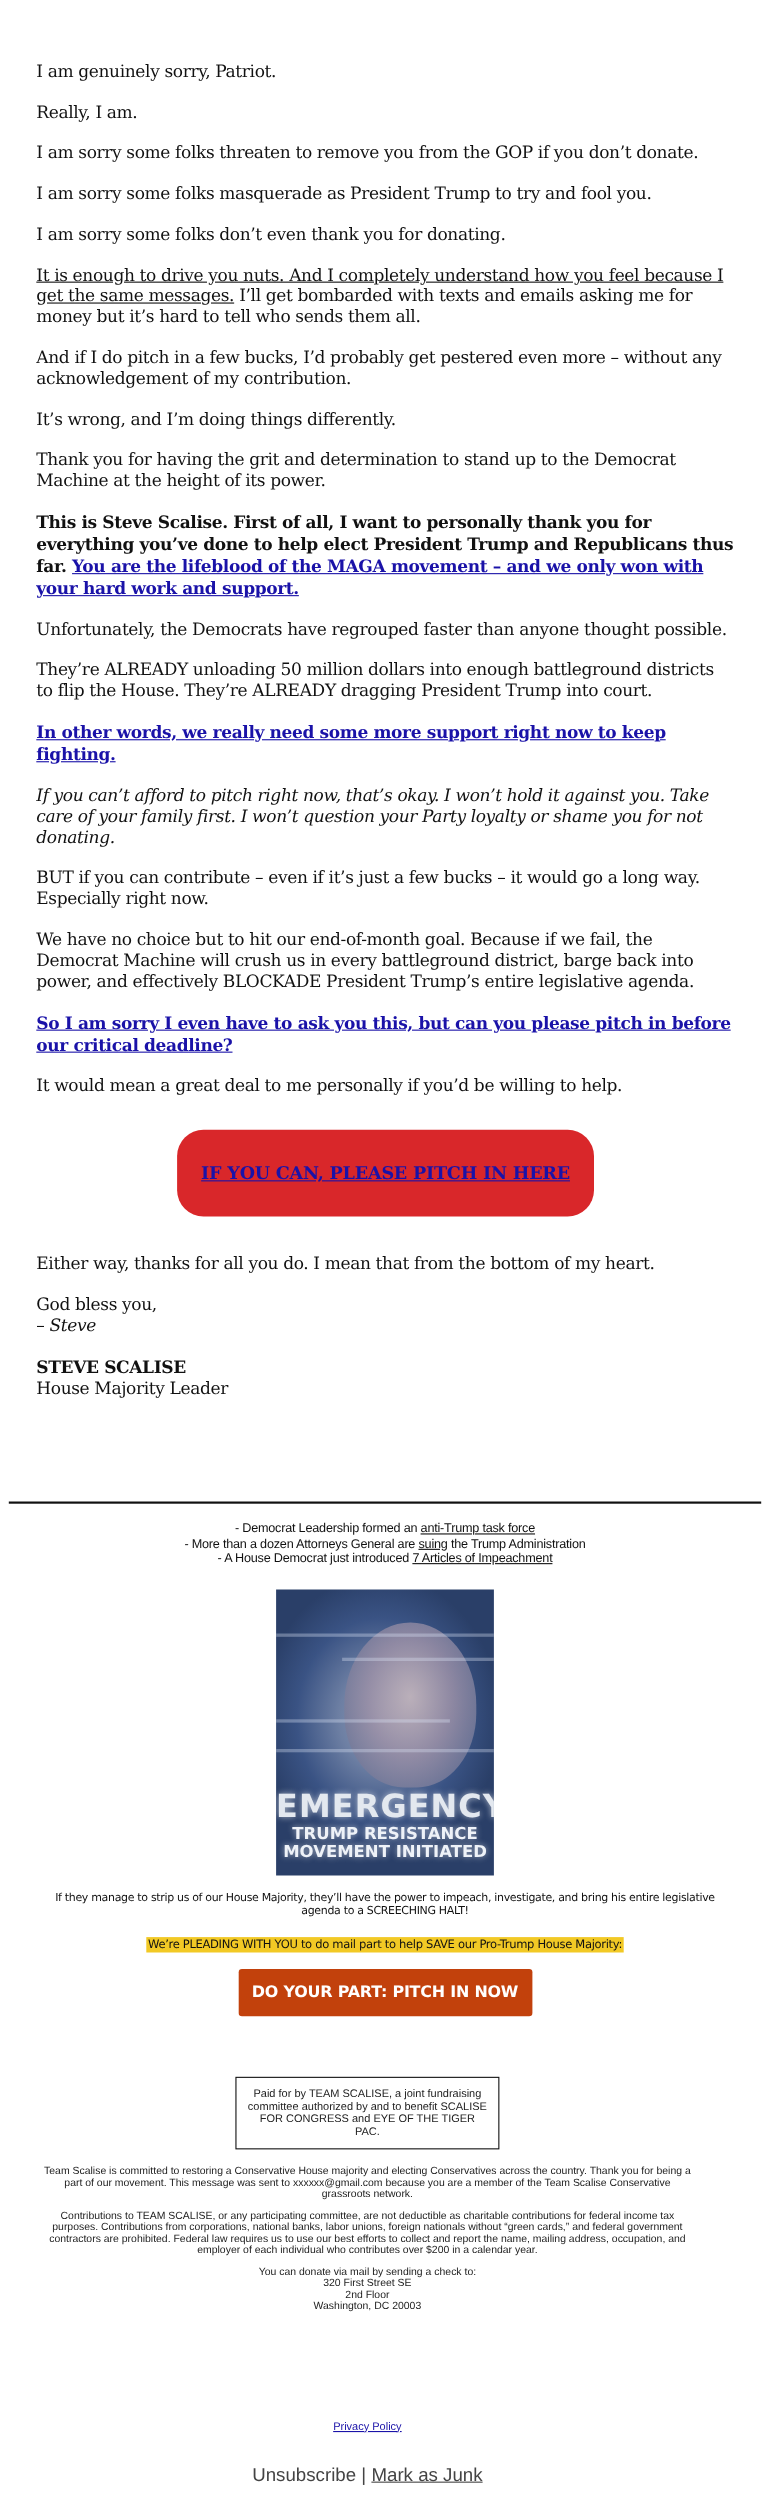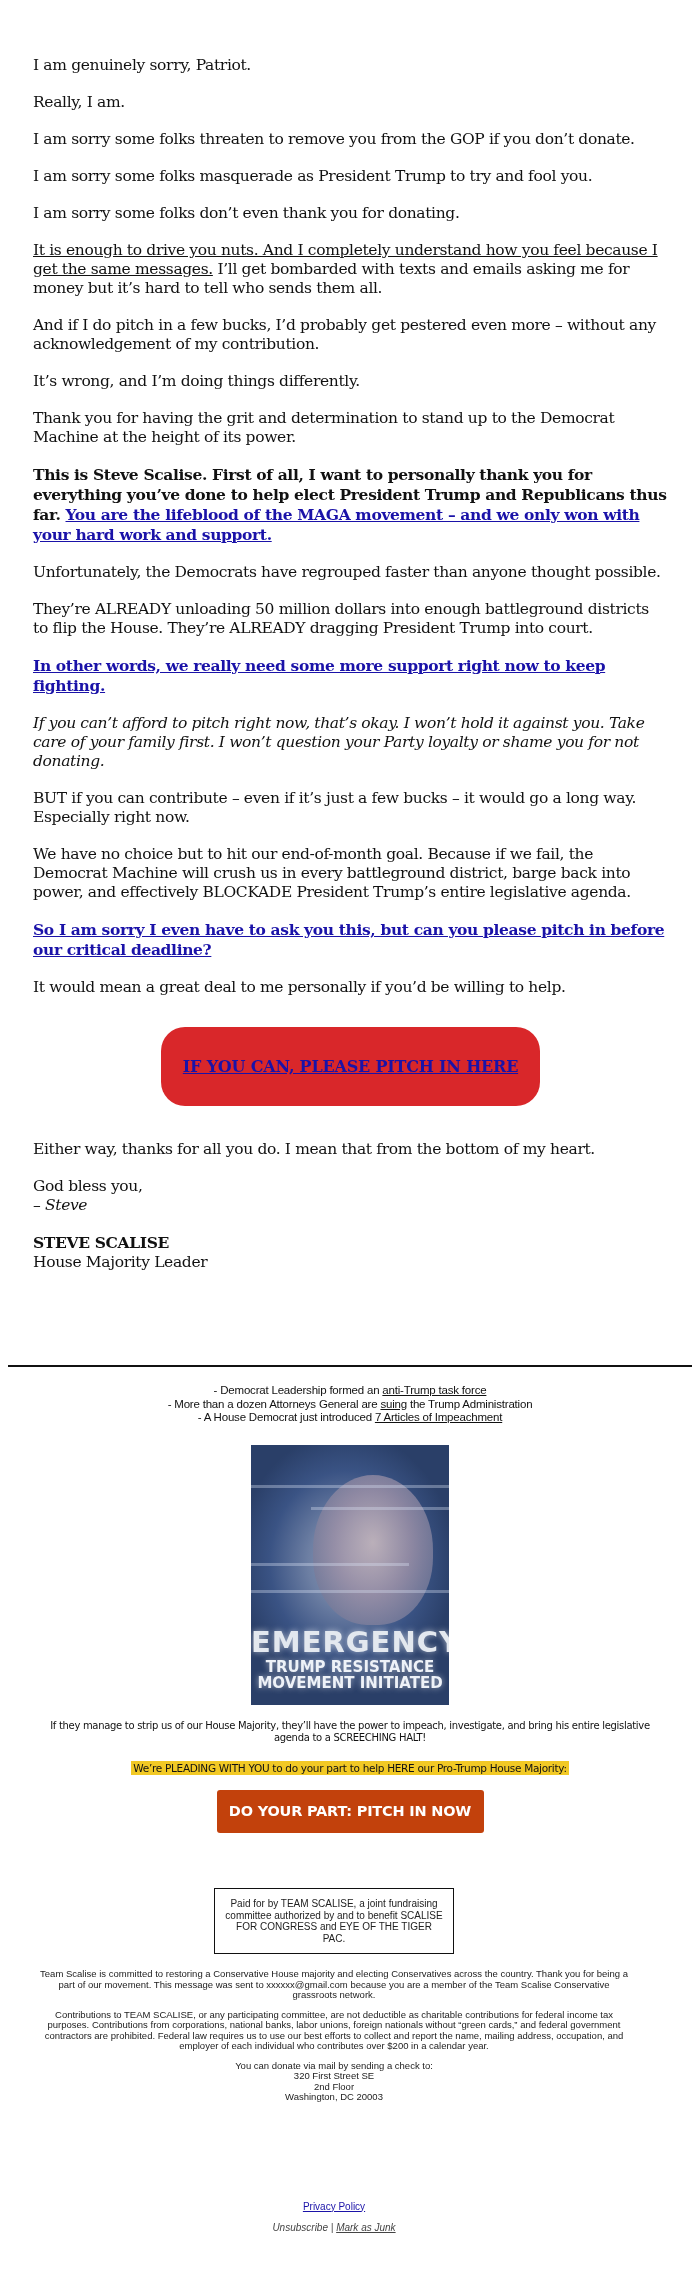--- a/index.html
+++ b/index.html
@@ -101,21 +101,21 @@
   .paid-box {
     width: 240px; margin: 0 auto; border: 1.5px solid #111;
     font-size: 10px; line-height: 11.5px; padding: 9px 10px 9px 10px;
   }
   .footer .fine { font-size: 9.5px; line-height: 10.5px; margin: 0 40px; }
   .footer .p1 { margin-top: 15px; }
   .footer .p2 { margin-top: 9px; }
   .footer .addr { font-size: 9.5px; line-height: 10.5px; margin-top: 9px; }
   .footer .privacy { margin-top: 98px; font-size: 10px; }
   .footer .privacy a { color: #1a12a8; text-decoration: underline; text-align: center; }
-  .footer .unsub { margin-top: 10px; font-size: 10px; color: #444; font-style: italic; }
+  .footer .unsub { margin-top: 28px; font-size: 17px; color: #444; }
   .footer .unsub a { color: #444; text-decoration: underline; }
 </style>
 </head>
 <body>
 
 <div class="letter">
   <p>I am genuinely sorry, Patriot.</p>
   <p>Really, I am.</p>
   <p>I am sorry some folks threaten to remove you from the GOP if you don’t donate.</p>
   <p>I am sorry some folks masquerade as President Trump to try and fool you.</p>
@@ -162,21 +162,21 @@
     <div class="scan" style="top:40px"></div>
     <div class="scan" style="top:62px;left:60px"></div>
     <div class="scan" style="top:118px;right:40px"></div>
     <div class="scan" style="top:145px"></div>
     <div class="txt t1">EMERGENCY</div>
     <div class="txt t2"><span>TRUMP RESISTANCE</span><br><span>MOVEMENT INITIATED</span></div>
   </a>
 
   <div class="strip-text">If they manage to strip us of our House Majority, they’ll have the power to impeach, investigate, and bring his entire legislative agenda to a SCREECHING HALT!</div>
   <div class="highlight-wrap">
-    <span class="highlight">We’re PLEADING WITH YOU to do your part to help HERE our Pro-Trump House Majority:</span>
+    <span class="highlight">We’re PLEADING WITH YOU to do mail part to help SAVE our Pro-Trump House Majority:</span>
   </div>
   <div class="cta-navy-wrap">
     <a href="#" class="cta-navy">DO YOUR PART: PITCH IN NOW</a>
   </div>
 </div>
 
 <div class="footer">
   <div class="paid-box">Paid for by TEAM SCALISE, a joint fundraising committee authorized by and to benefit SCALISE FOR CONGRESS and EYE OF THE TIGER PAC.</div>
   <div class="fine p1">Team Scalise is committed to restoring a Conservative House majority and electing Conservatives across the country. Thank you for being a part of our movement. This message was sent to xxxxxx@gmail.com because you are a member of the Team Scalise Conservative grassroots network.</div>
   <div class="fine p2">Contributions to TEAM SCALISE, or any participating committee, are not deductible as charitable contributions for federal income tax purposes. Contributions from corporations, national banks, labor unions, foreign nationals without “green cards,” and federal government contractors are prohibited. Federal law requires us to use our best efforts to collect and report the name, mailing address, occupation, and employer of each individual who contributes over $200 in a calendar year.</div>

